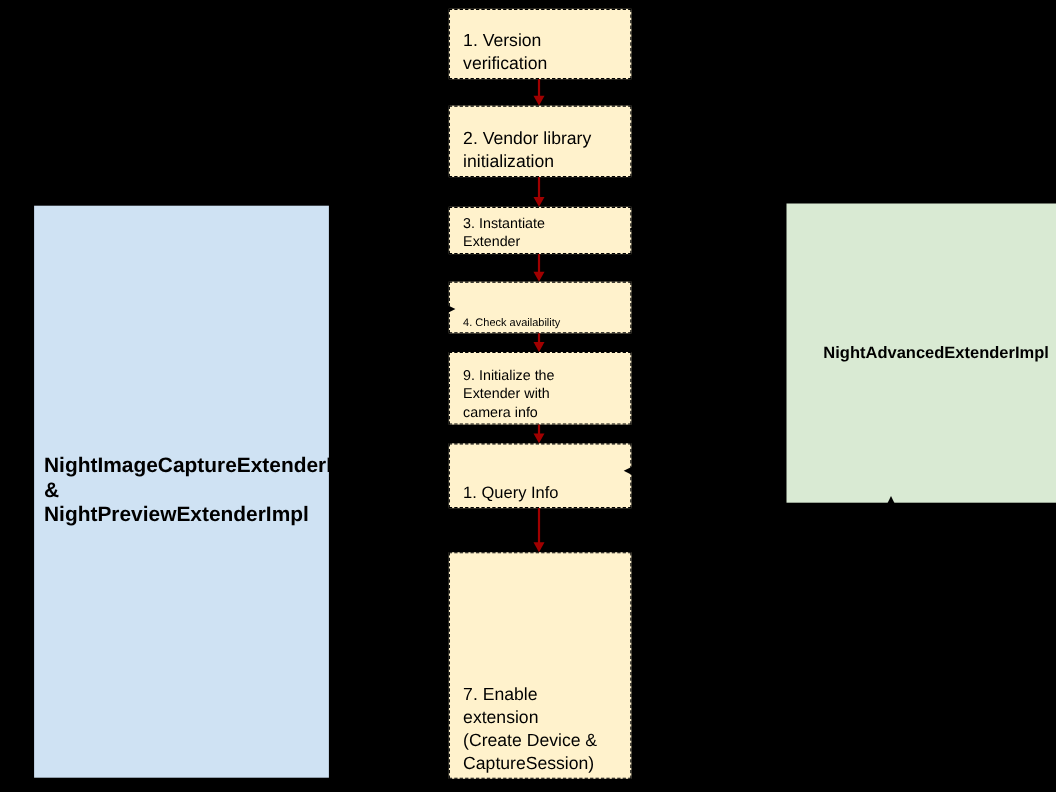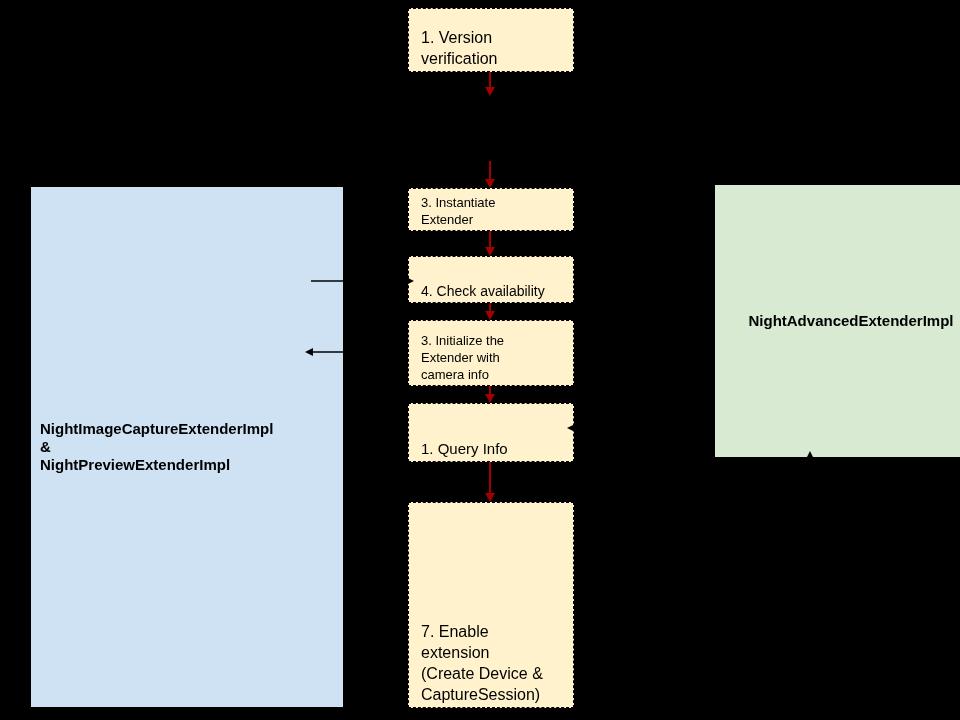--- a/index.html
+++ b/index.html
@@ -14,33 +14,33 @@
     background:var(--step-fill,#FFF2CC);
     border:1px dashed var(--step-border,#000);
     box-sizing:border-box;
     display:flex; align-items:flex-end;
     color:var(--text,#000);
   }
   .step .lbl { white-space:pre-line; line-height:1.32; padding:2px 6px 2px 12px; }
   .s1 { top:8px;   height:64px;  font-size:16px; }
   .s2 { top:96px;  height:65px;  font-size:16px; }
   .s3 { top:188px; height:43px;  font-size:13px; }
-  .s4 { top:256px; height:47px;  font-size:14px; }
+  .s4 { top:256px; height:47px;  font-size:10px; }
   .s5 { top:320px; height:66px;  font-size:13px; }
   .s6 { top:403px; height:59px;  font-size:15px; }
   .s7 { top:502px; height:206px; font-size:16px; }
   .side {
     position:absolute; box-sizing:border-box;
     display:flex; align-items:center;
     font-weight:bold; color:var(--text,#000);
   }
   .side .lbl { white-space:pre-line; line-height:1.2; }
   .blue {
-    left:31px; top:187px; width:312px; height:520px;
-    background:var(--left-box-fill,#CFE2F3); font-size:15px;
+    left:31px; top:187px; width:268px; height:520px;
+    background:var(--left-box-fill,#CFE2F3); font-size:19px;
   }
   .blue .lbl { padding:0 9px; text-align:left; }
   .green {
     background:var(--right-box-fill,#D9EAD3);
     justify-content:center; text-align:center; font-size:15px;margin-left:40px;
   }
   .green1 { left:675px; top:185px; width:272px; height:272px; }
   .green2 { left:679px; top:502px; width:264px; height:207px; }
   .overlay { position:absolute; left:0; top:0; width:960px; height:720px; pointer-events:none; }
   .flow line    { stroke:var(--flow-arrow,#A00000); stroke-width:2; }
@@ -60,29 +60,33 @@
   </div>
 
   <div class="side green green1">
     <div class="lbl">NightAdvancedExtenderImpl</div>
   </div>
 
   <div class="step s1">
     <div class="lbl">1. Version
 verification</div>
   </div>
+  <div class="step s2">
+    <div class="lbl">2. Vendor library
+initialization</div>
+  </div>
   <div class="step s3">
     <div class="lbl">3. Instantiate
 Extender</div>
   </div>
   <div class="step s4">
     <div class="lbl">4. Check availability</div>
   </div>
   <div class="step s5">
-    <div class="lbl">3. Initialize the
+    <div class="lbl">9. Initialize the
 Extender with
 camera info</div>
   </div>
   <div class="step s6">
     <div class="lbl">1. Query Info</div>
   </div>
   <div class="step s7">
     <div class="lbl">7. Enable
 extension
 (Create Device &amp;

